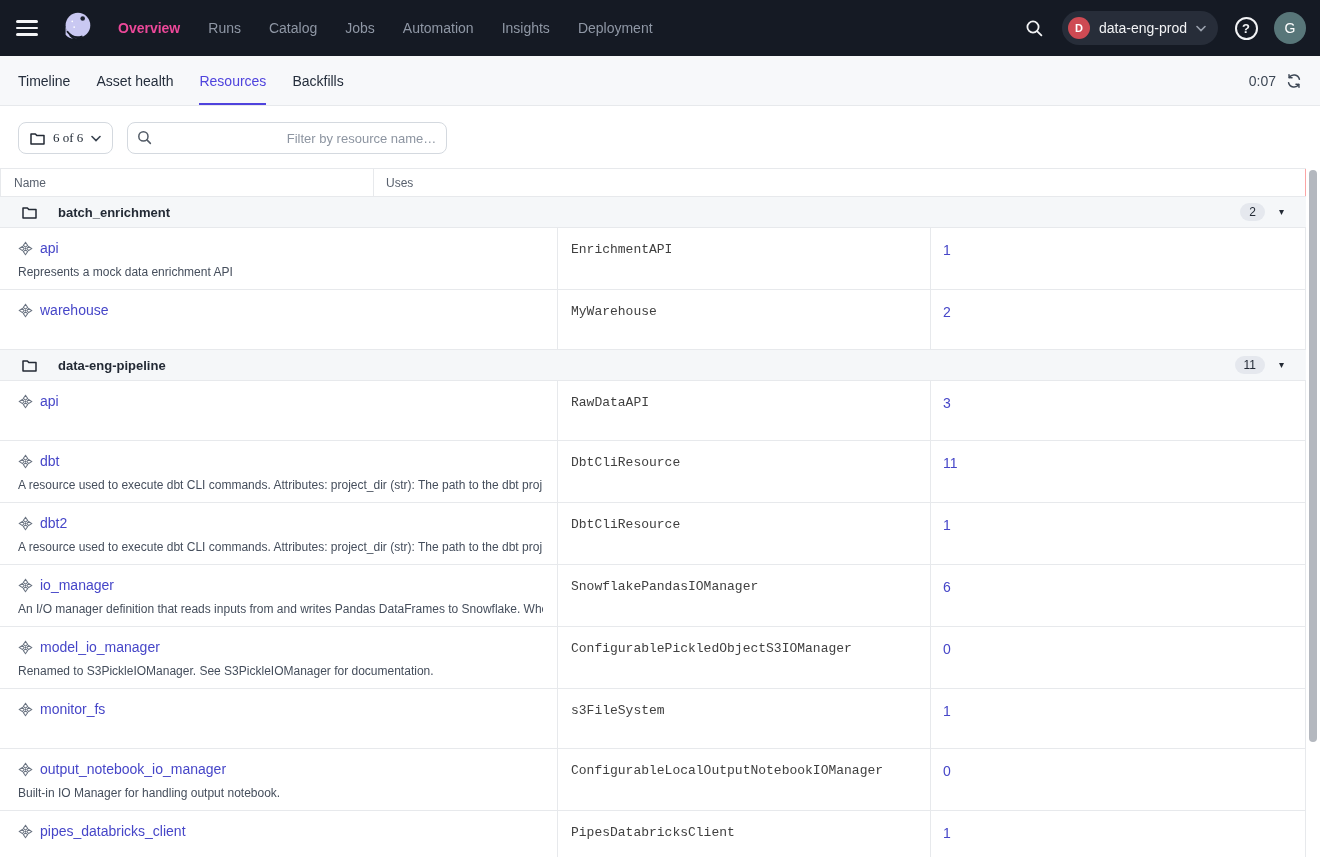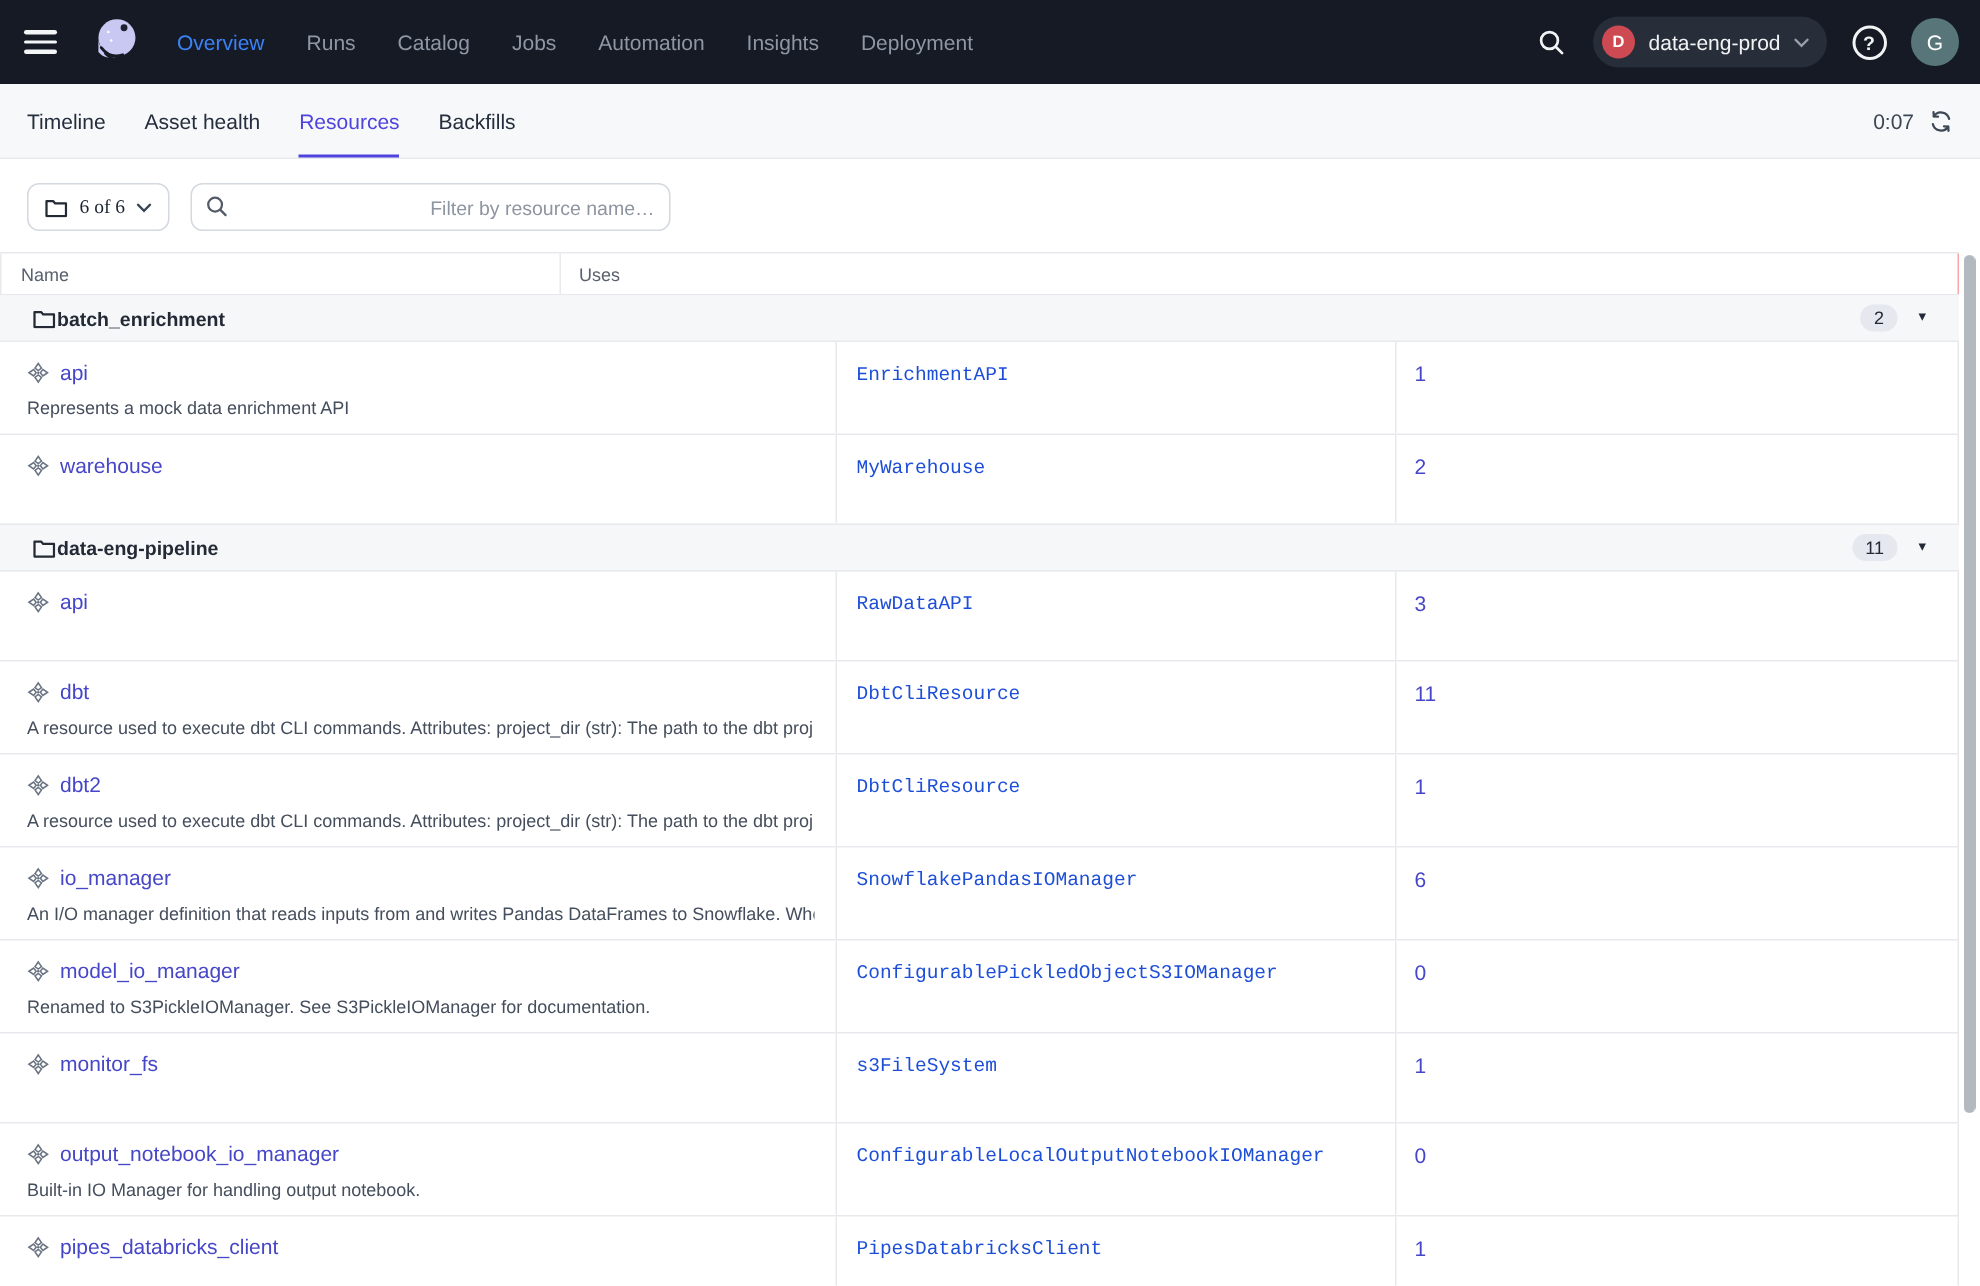--- a/index.html
+++ b/index.html
@@ -7,21 +7,21 @@
     font-family:"Liberation Sans","DejaVu Sans",sans-serif; }
 
   
   .topnav { height:56px; background:#151a24; display:flex; align-items:center; padding:0 14px 0 16px; }
   .hamburger { width:28px; height:28px; background:none; border:none; cursor:pointer;
     display:flex; flex-direction:column; justify-content:center; gap:4px; }
   .hamburger span { display:block; width:22px; height:2.6px; background:#f4f5f7; border-radius:2px; }
   .logo { width:38px; height:38px; margin:0 22px 0 14px; flex:0 0 auto; }
   .mainnav { display:flex; align-items:center; gap:28px; }
   .mainnav a { text-decoration:none; font-size:14px; color:#8f97a5; cursor:pointer; }
-  .mainnav a.active { color:#3b82f6; font-weight:400; }
+  .mainnav a.active { color:#ec4899; font-weight:700; }
   .topnav-right { margin-left:auto; display:flex; align-items:center; gap:12px; }
   .iconbtn { width:32px; height:32px; border:none; background:transparent; display:flex;
     align-items:center; justify-content:center; cursor:pointer; }
   .deploy-pill { height:34px; background:#272d39; border:none; border-radius:17px; display:flex;
     align-items:center; gap:9px; padding:0 12px 0 6px; cursor:pointer; }
   .deploy-dot { width:22px; height:22px; border-radius:50%; background:#ce4a53; color:#fff;
     font-size:11px; font-weight:700; display:flex; align-items:center; justify-content:center; }
   .deploy-label { color:#f2f3f5; font-size:14px; }
   .help-circle { width:23px; height:23px; border-radius:50%; border:2px solid #f2f3f5; color:#f2f3f5;
     font-size:13px; font-weight:700; display:flex; align-items:center; justify-content:center; }
@@ -54,30 +54,30 @@
   
   .table { width:1306px; border-top:1px solid #e7e9ec; }
   .thead { display:flex; height:28px; border-bottom:1px solid #e7e9ec; align-items:center; }
   .thead .c { font-size:12px; color:#59616e; height:100%; display:flex; align-items:center; }
   .c-name { width:557px; padding-left:18px; }
   .c-type { width:373px; padding-left:13px; border-left:1px solid #e7e9ec; }
   .c-uses { flex:1; padding-left:12px; border-left:1px solid #e7e9ec; border-right:1px solid #fca5a5; }
 
   .group-row { height:31px; background:#f5f7f9; border-bottom:1px solid #e7e9ec; display:flex;
     align-items:center; padding:0 22px; cursor:pointer; }
-  .group-row .gname { font-size:13px; font-weight:700; color:#232a35; margin-left:1px; }
+  .group-row .gname { font-size:13px; font-weight:700; color:#232a35; margin-left:21px; }
   .group-right { margin-left:auto; display:flex; align-items:center; gap:14px; }
   .badge { background:#e5e8ee; border-radius:10px; font-size:12px; color:#232a35;
     padding:2px 9px; min-width:14px; text-align:center; }
   .caret { font-size:10px; color:#232a35; background:none; border:none; cursor:pointer; line-height:1; }
 
   .row { display:flex; border-bottom:1px solid #e7e9ec; min-height:60px; }
   .cell-name { width:557px; padding:12px 14px 10px 18px; }
   .cell-type { width:373px; padding:14px 10px 0 13px; border-left:1px solid #e7e9ec;
-    font-family:"Liberation Mono","DejaVu Sans Mono",monospace; font-size:13px; color:#1d4ed8; }
+    font-family:"Liberation Mono","DejaVu Sans Mono",monospace; font-size:13px; color:#404040; }
   .cell-uses { flex:1; padding:13px 10px 0 12px; border-left:1px solid #e7e9ec; border-right:1px solid #e7e9ec; }
   .name-line { display:flex; align-items:center; gap:7px; }
   .res-link { font-size:14px; color:#4646c8; text-decoration:none; cursor:pointer; }
   .desc { font-size:12px; color:#454e5c; margin-top:9px; white-space:nowrap; overflow:hidden; }
   .uses-link { font-size:14px; color:#4646c8; text-decoration:none; cursor:pointer; }
 
   
   .scroll-thumb { position:fixed; right:3px; top:170px; width:8px; height:572px;
     background:#b4b8bf; border-radius:4px; cursor:pointer; }
 </style>

